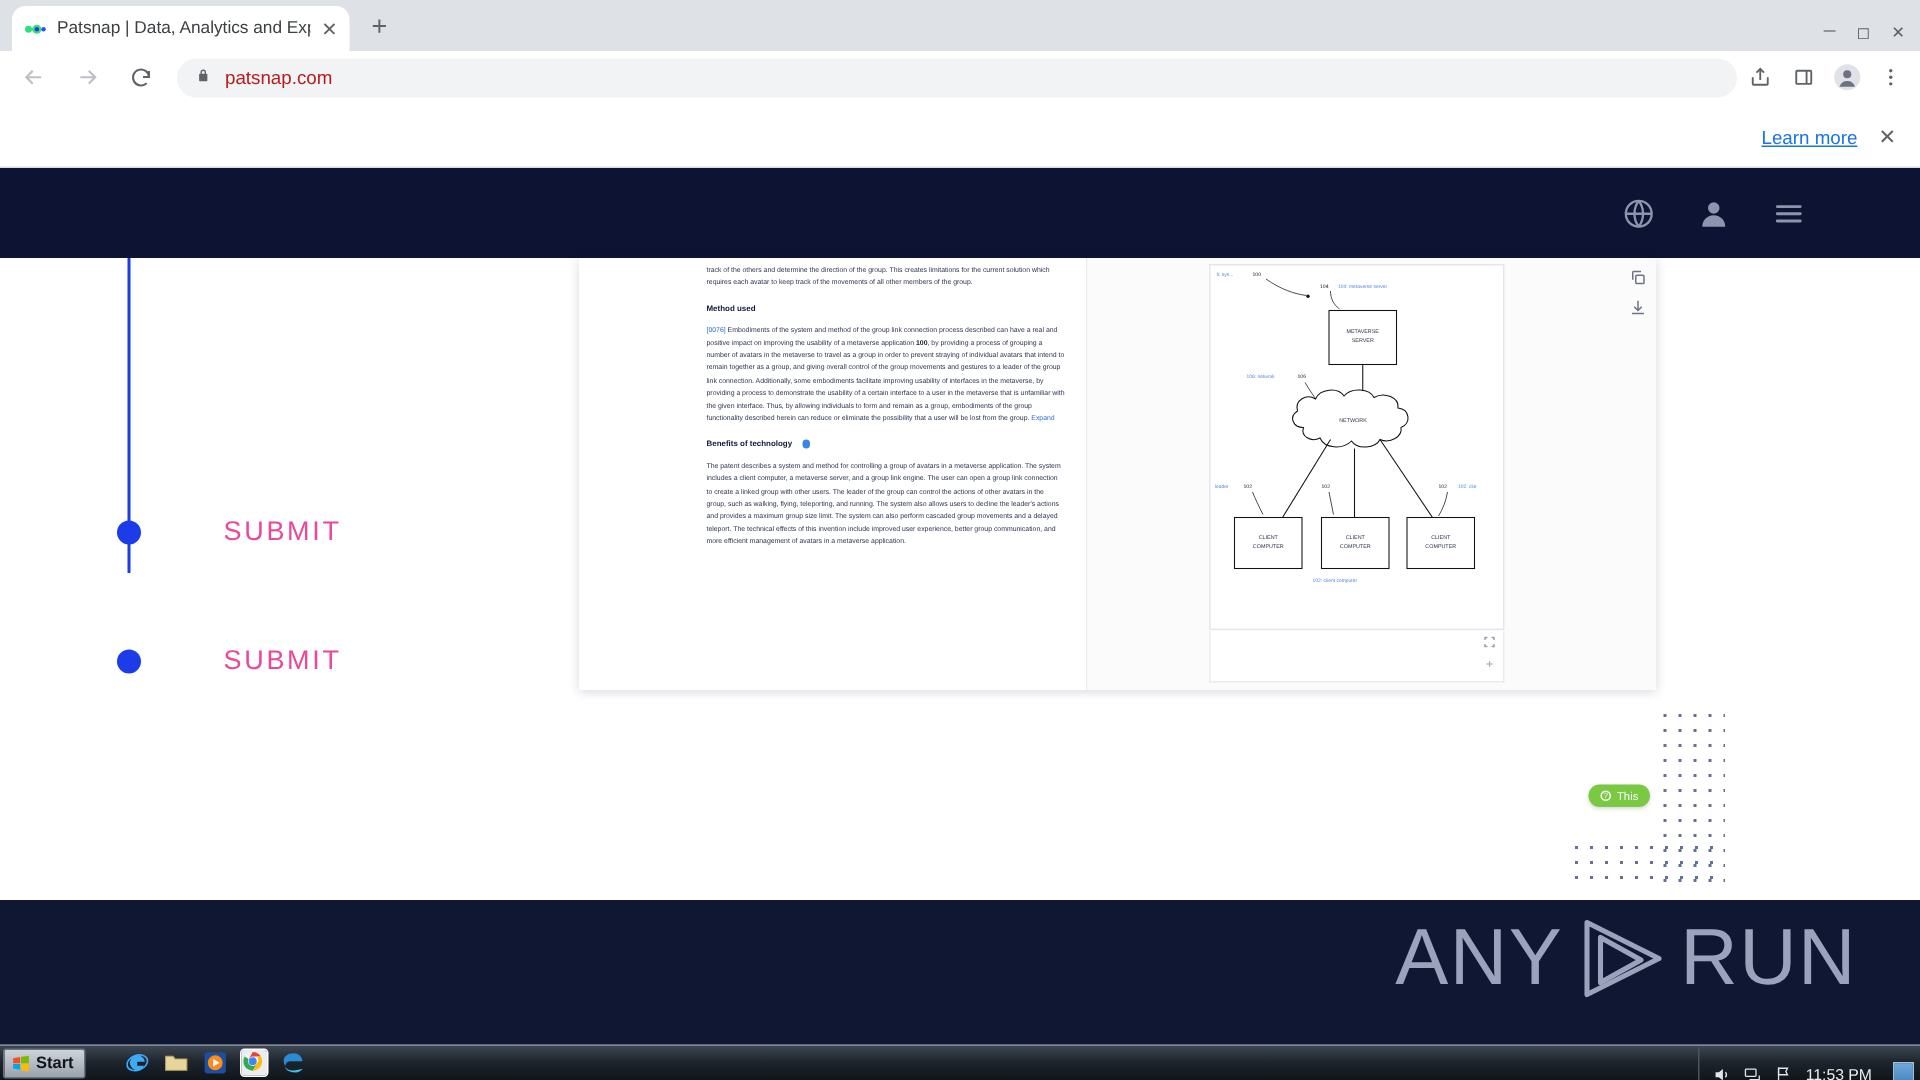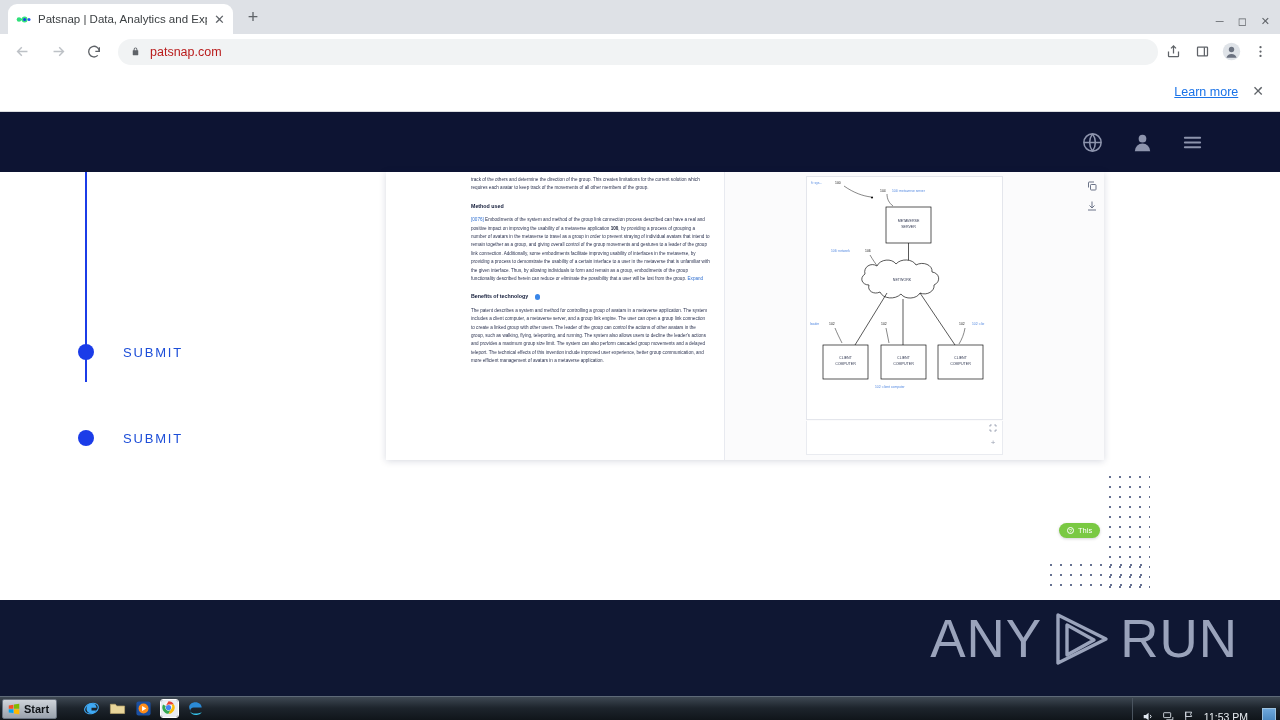--- a/index.html
+++ b/index.html
@@ -92,21 +92,21 @@
   .logo-text{ color:#ffffff; font-size:21px; letter-spacing:.5px; }
   .header-actions{ margin-left:auto; display:flex; align-items:center; gap:27px; padding-right:76px; }
   .hicon{ color:#8d94ad; display:flex; align-items:center; justify-content:center; cursor:pointer;}
 
   
   .stepper{ position:absolute; left:78px; top:60px; }
   .rail{ position:absolute; left:7px; top:0; width:2px; height:210px; background:#1b3ce8; }
   .step{ position:absolute; display:flex; align-items:center; }
   .step-dot{ width:16px; height:16px; border-radius:50%; background:#1b3ce8; }
   .step-label{
-    margin-left:29px; font-size:13px; color:#1d4ed8;
+    margin-left:55px; font-size:18px; color:#ec4899;
     letter-spacing:1.8px; white-space:nowrap;
   }
   .step1{ top:172px; }
   .step2{ top:258px; }
 
   
   .doc-card{
     position:absolute; left:386px; top:60px; width:718px; height:288px;
     background:#ffffff;
     box-shadow:0 1px 7px rgba(20,30,70,.17);

